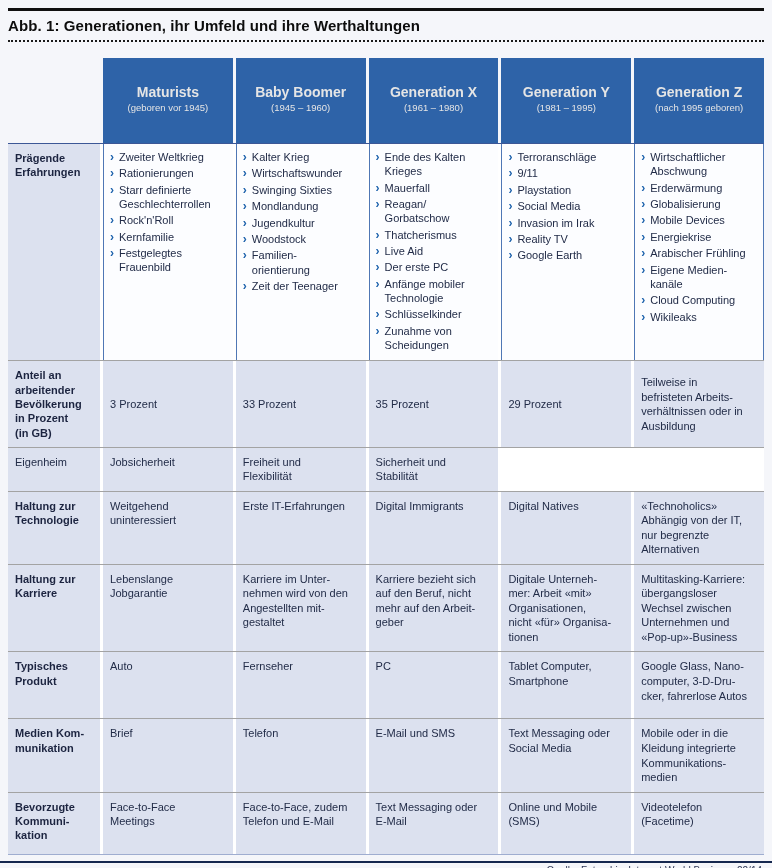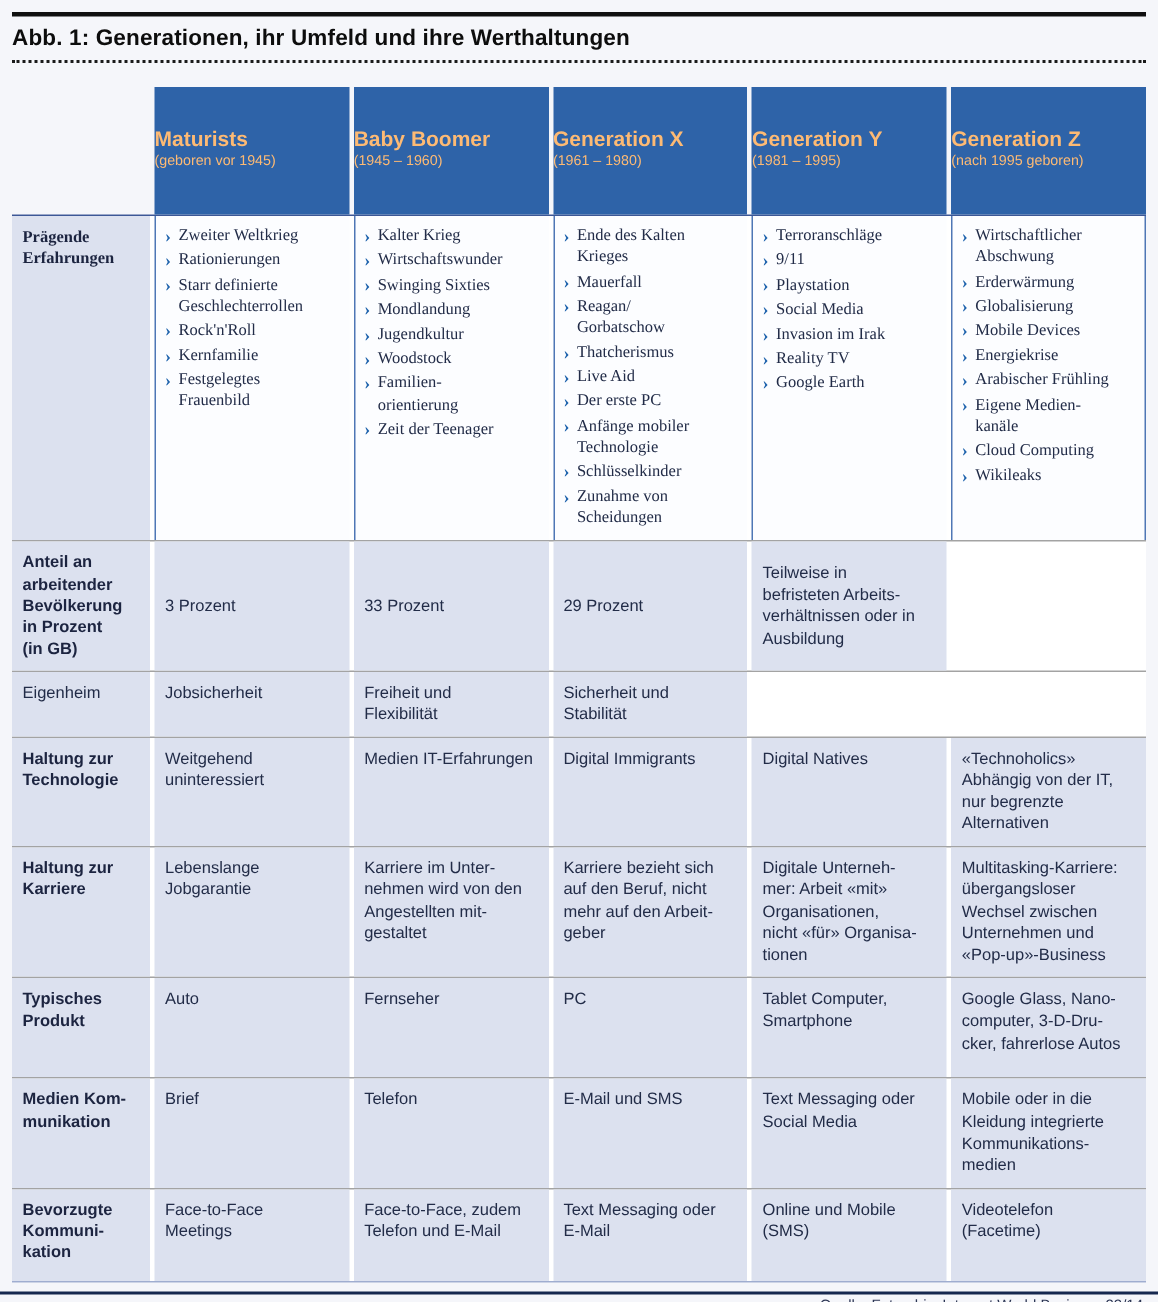--- a/index.html
+++ b/index.html
@@ -17,21 +17,21 @@
   .titlebar { border-top:3px solid #101010; padding:6px 0 6px; margin-top:8px; }
   .fig-title { font-size:15px; font-weight:bold; color:#0d0d0d; letter-spacing:0.1px; }
   .dotted-rule { border-top:2px dotted #1a1a1a; height:0; }
 
   
   .grid-row { display:grid; grid-template-columns:92px repeat(5,1fr); column-gap:3px; }
   .table-wrap { margin-top:16px; }
   .header-row { height:85px; }
   .hspacer { background:transparent; }
   .hcell {
-    background:#2e63a8; color:#fdba74; 
+    background:#2e63a8; color:#e5e5e5; text-align:center;
     display:flex; flex-direction:column; justify-content:center; padding-bottom:4px;
   }
   .htitle { font-size:14px; font-weight:bold; }
   .hsub { font-size:9.5px; margin-top:2px; }
 
   .tbody { background:#ffffff; border-bottom:1px solid #9fadd0; }
   .trow { border-top:1px solid #a3a3a3; }
   .trow.row-0 { border-top:1px solid #3c5796; }
 
   .label-cell {
@@ -44,21 +44,21 @@
   }
   
   .listrow .cell {
     background:#fcfdff; border-left:1px solid #4f77b5; padding:6px 5px 6px 6px;
   }
   .listrow .cell:last-child { border-right:1px solid #4f77b5; }
 
   
   .row-1 .cell { display:flex; flex-direction:column; justify-content:center; }
 
-  .row-0 { min-height:209px;font-family:Liberation Serif, serif; }
+  .row-0 { min-height:209px; }
   .row-1 { min-height:85px; }
   .row-2 { min-height:41px; }
   .row-3 { min-height:73px; }
   .row-4 { min-height:83px; }
   .row-5 { min-height:67px; }
   .row-6 { min-height:65px; }
   .row-7 { min-height:62px; }
 
   .li { display:flex; gap:5px; margin:0 0 2px; align-items:flex-start; }
   .chev { color:#1d62ac; font-weight:bold; font-size:12px; line-height:1.2; flex:0 0 auto; }
@@ -125,40 +125,41 @@
 kanäle</div></div><div class="li"><div class="chev" style="display: inline;">›</div><div class="li-text" style="display: inline;">Cloud Computing</div></div><div class="li"><div class="chev" style="display: inline;">›</div><div class="li-text" style="display: inline;">Wikileaks</div></div></div>
           </div>
           <div class="grid-row trow row-1">
             <div class="label-cell">Anteil an
 arbeitender
 Bevölkerung
 in Prozent
 (in GB)</div>
             <div class="cell">3 Prozent</div>
             <div class="cell">33 Prozent</div>
+            <div class="cell">35 Prozent</div>
             <div class="cell">29 Prozent</div>
             <div class="cell">Teilweise in
 befristeten Arbeits-
 verhältnissen oder in
 Ausbildung</div>
           </div>
           <div class="grid-row trow row-2">
             <div class="cell">Eigenheim</div>
             <div class="cell">Jobsicherheit</div>
             <div class="cell">Freiheit und
 Flexibilität</div>
             <div class="cell">Sicherheit und
 Stabilität</div>
           </div>
           <div class="grid-row trow row-3">
             <div class="label-cell">Haltung zur
 Technologie</div>
             <div class="cell">Weitgehend
 uninteressiert</div>
-            <div class="cell">Medien IT-Erfahrungen</div>
+            <div class="cell">Erste IT-Erfahrungen</div>
             <div class="cell">Digital Immigrants</div>
             <div class="cell">Digital Natives</div>
             <div class="cell">«Technoholics»
 Abhängig von der IT,
 nur begrenzte
 Alternativen</div>
           </div>
           <div class="grid-row trow row-4">
             <div class="label-cell">Haltung zur
 Karriere</div>

